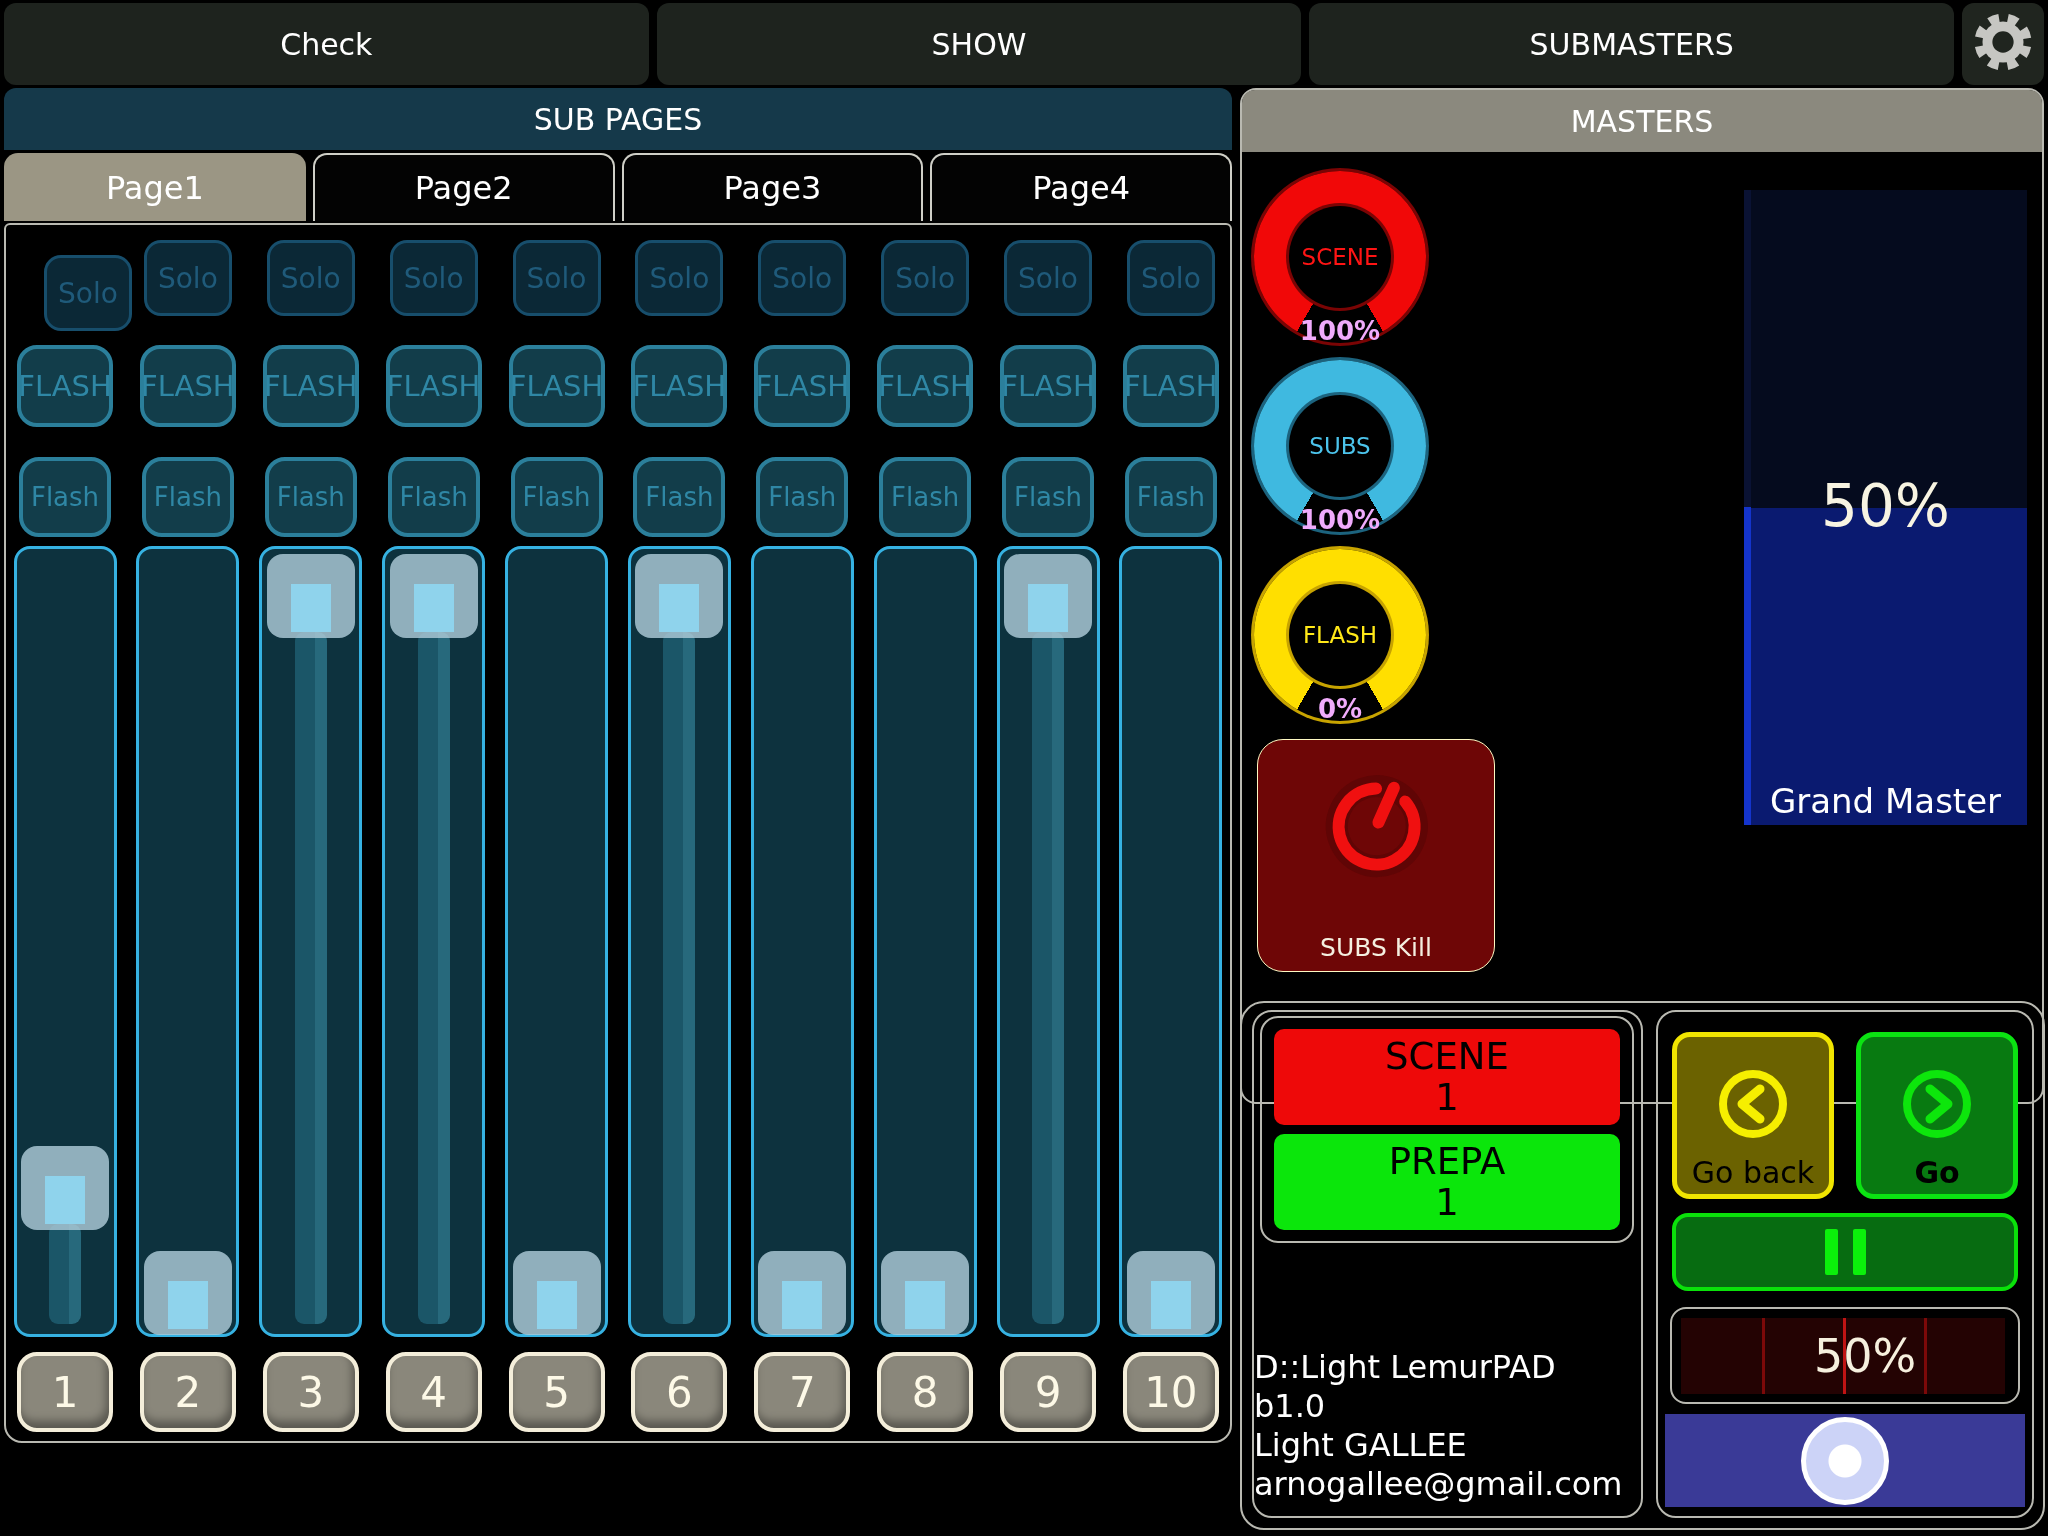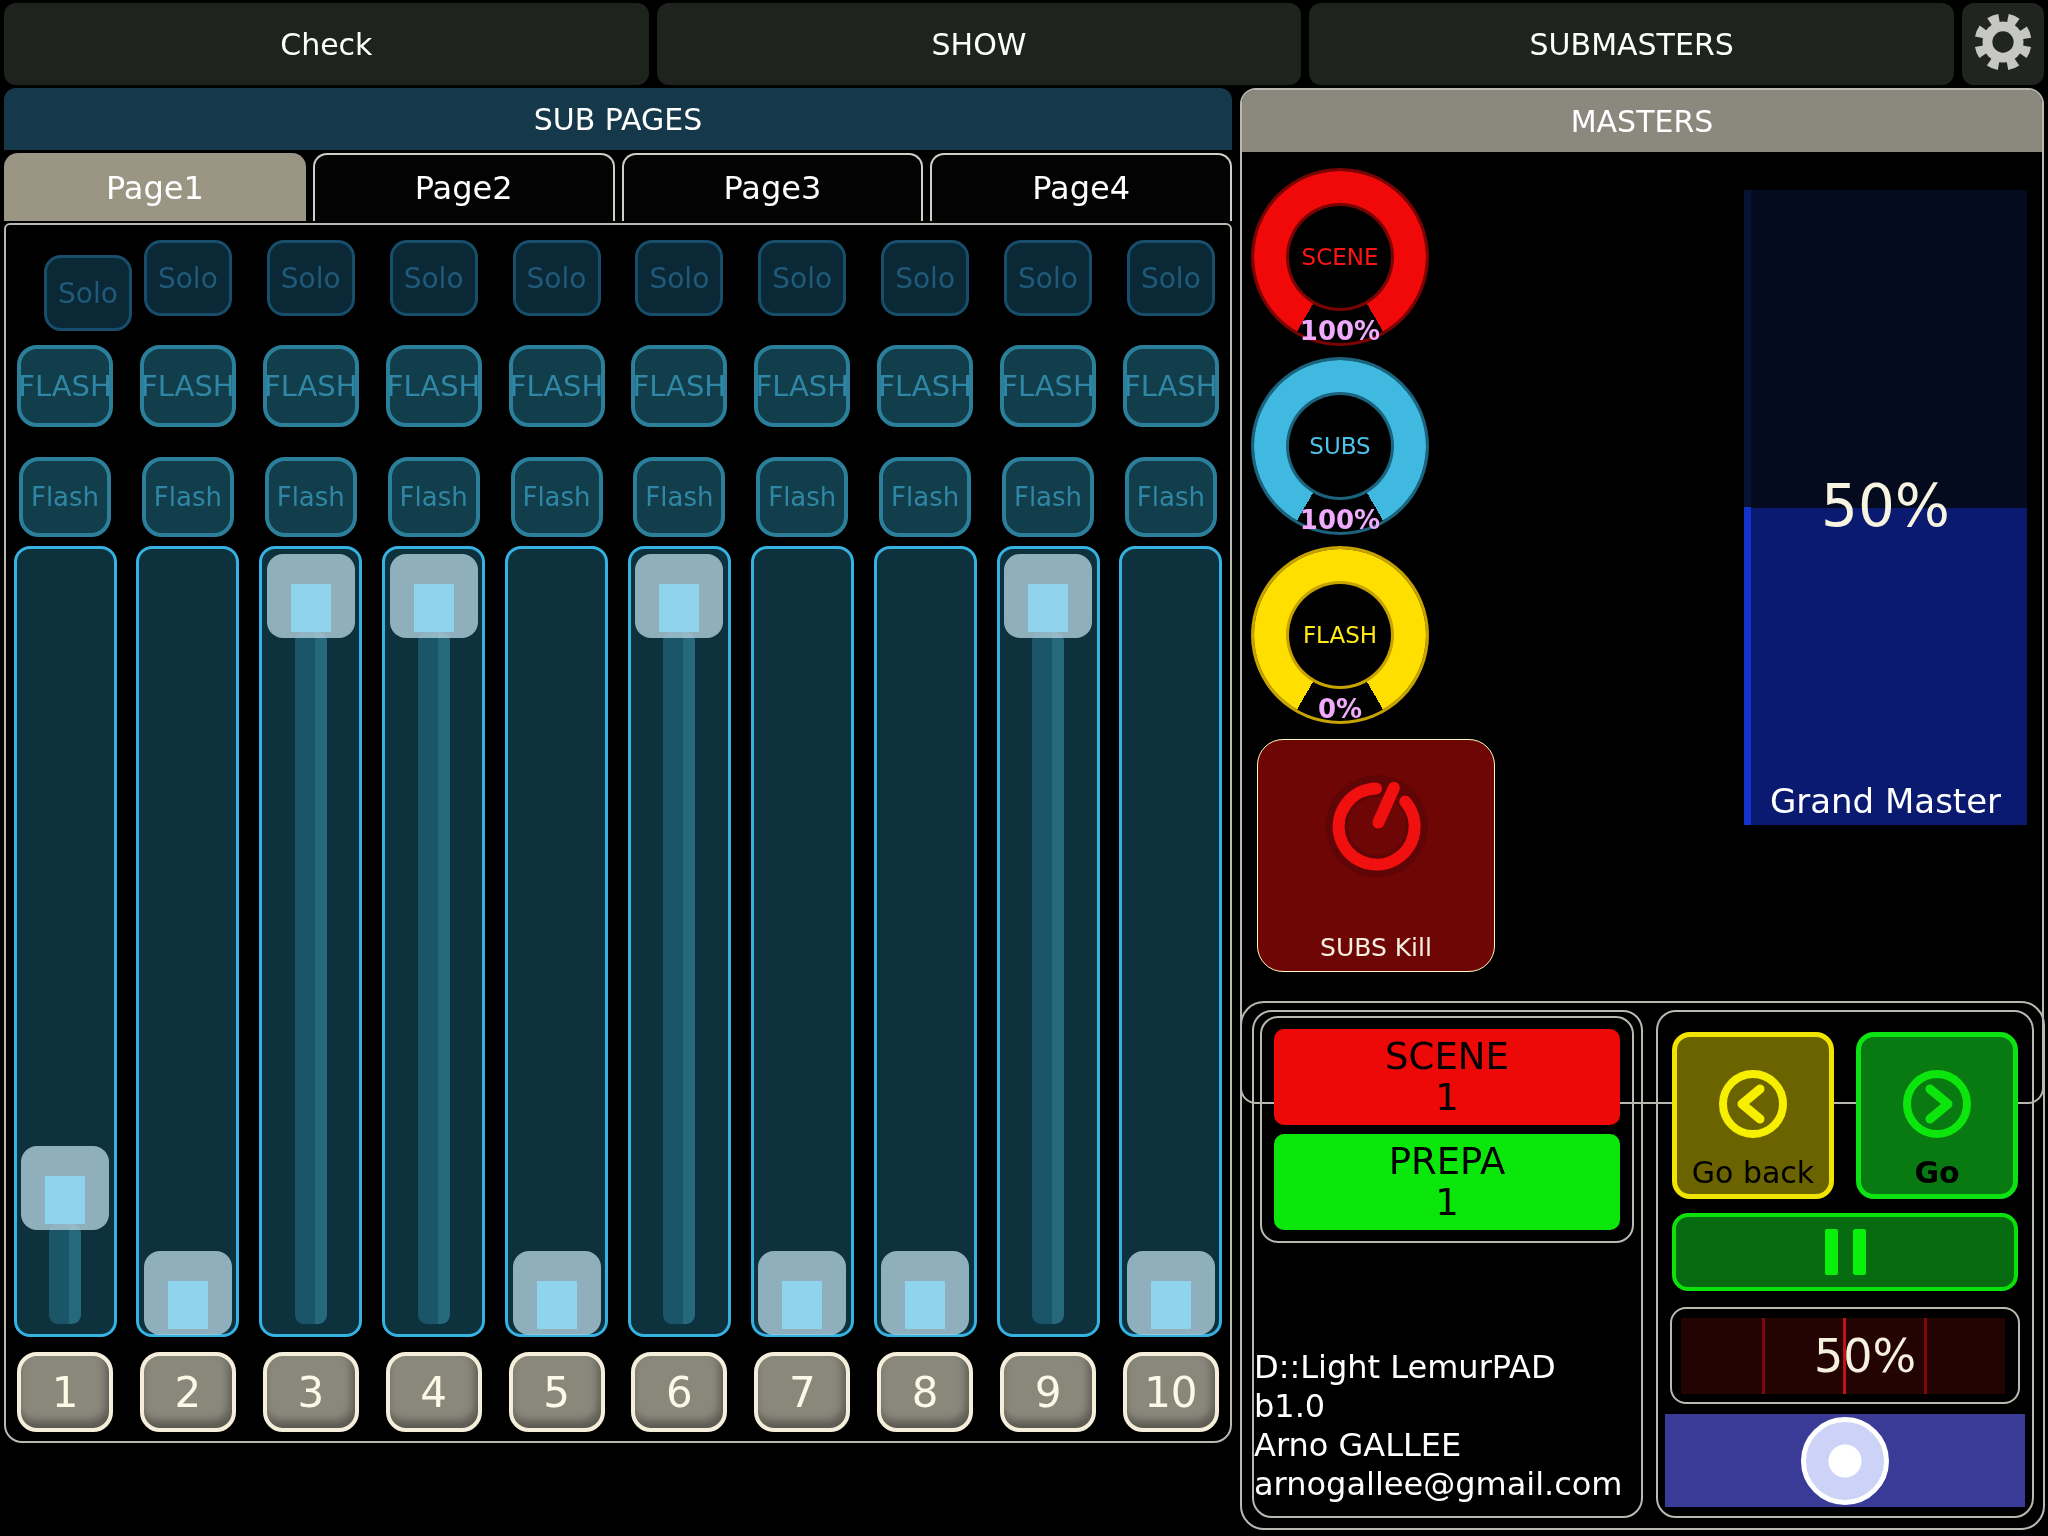--- a/index.html
+++ b/index.html
@@ -305,21 +305,21 @@
           <span>SCENE</span>
           <span>1</span>
         </div>
         <div class="cue-btn prepa-btn">
           <span>PREPA</span>
           <span>1</span>
         </div>
       </div>
       <div class="credits">
           <div>D::Light LemurPAD b1.0</div>
-          <div>Arno GALLEE</div>
+          <div>Light GALLEE</div>
           <div>arnogallee@gmail.com</div>
         </div>
     </div>
 
     <div class="tp-right">
       <div class="go-row">
         <div class="go-btn go-back">
           <span class="go-icon">
             <svg width="78" height="78" viewBox="0 0 78 78">
               <circle cx="39" cy="39" r="30" fill="none" stroke="#f6ef00" stroke-width="8"></circle>

